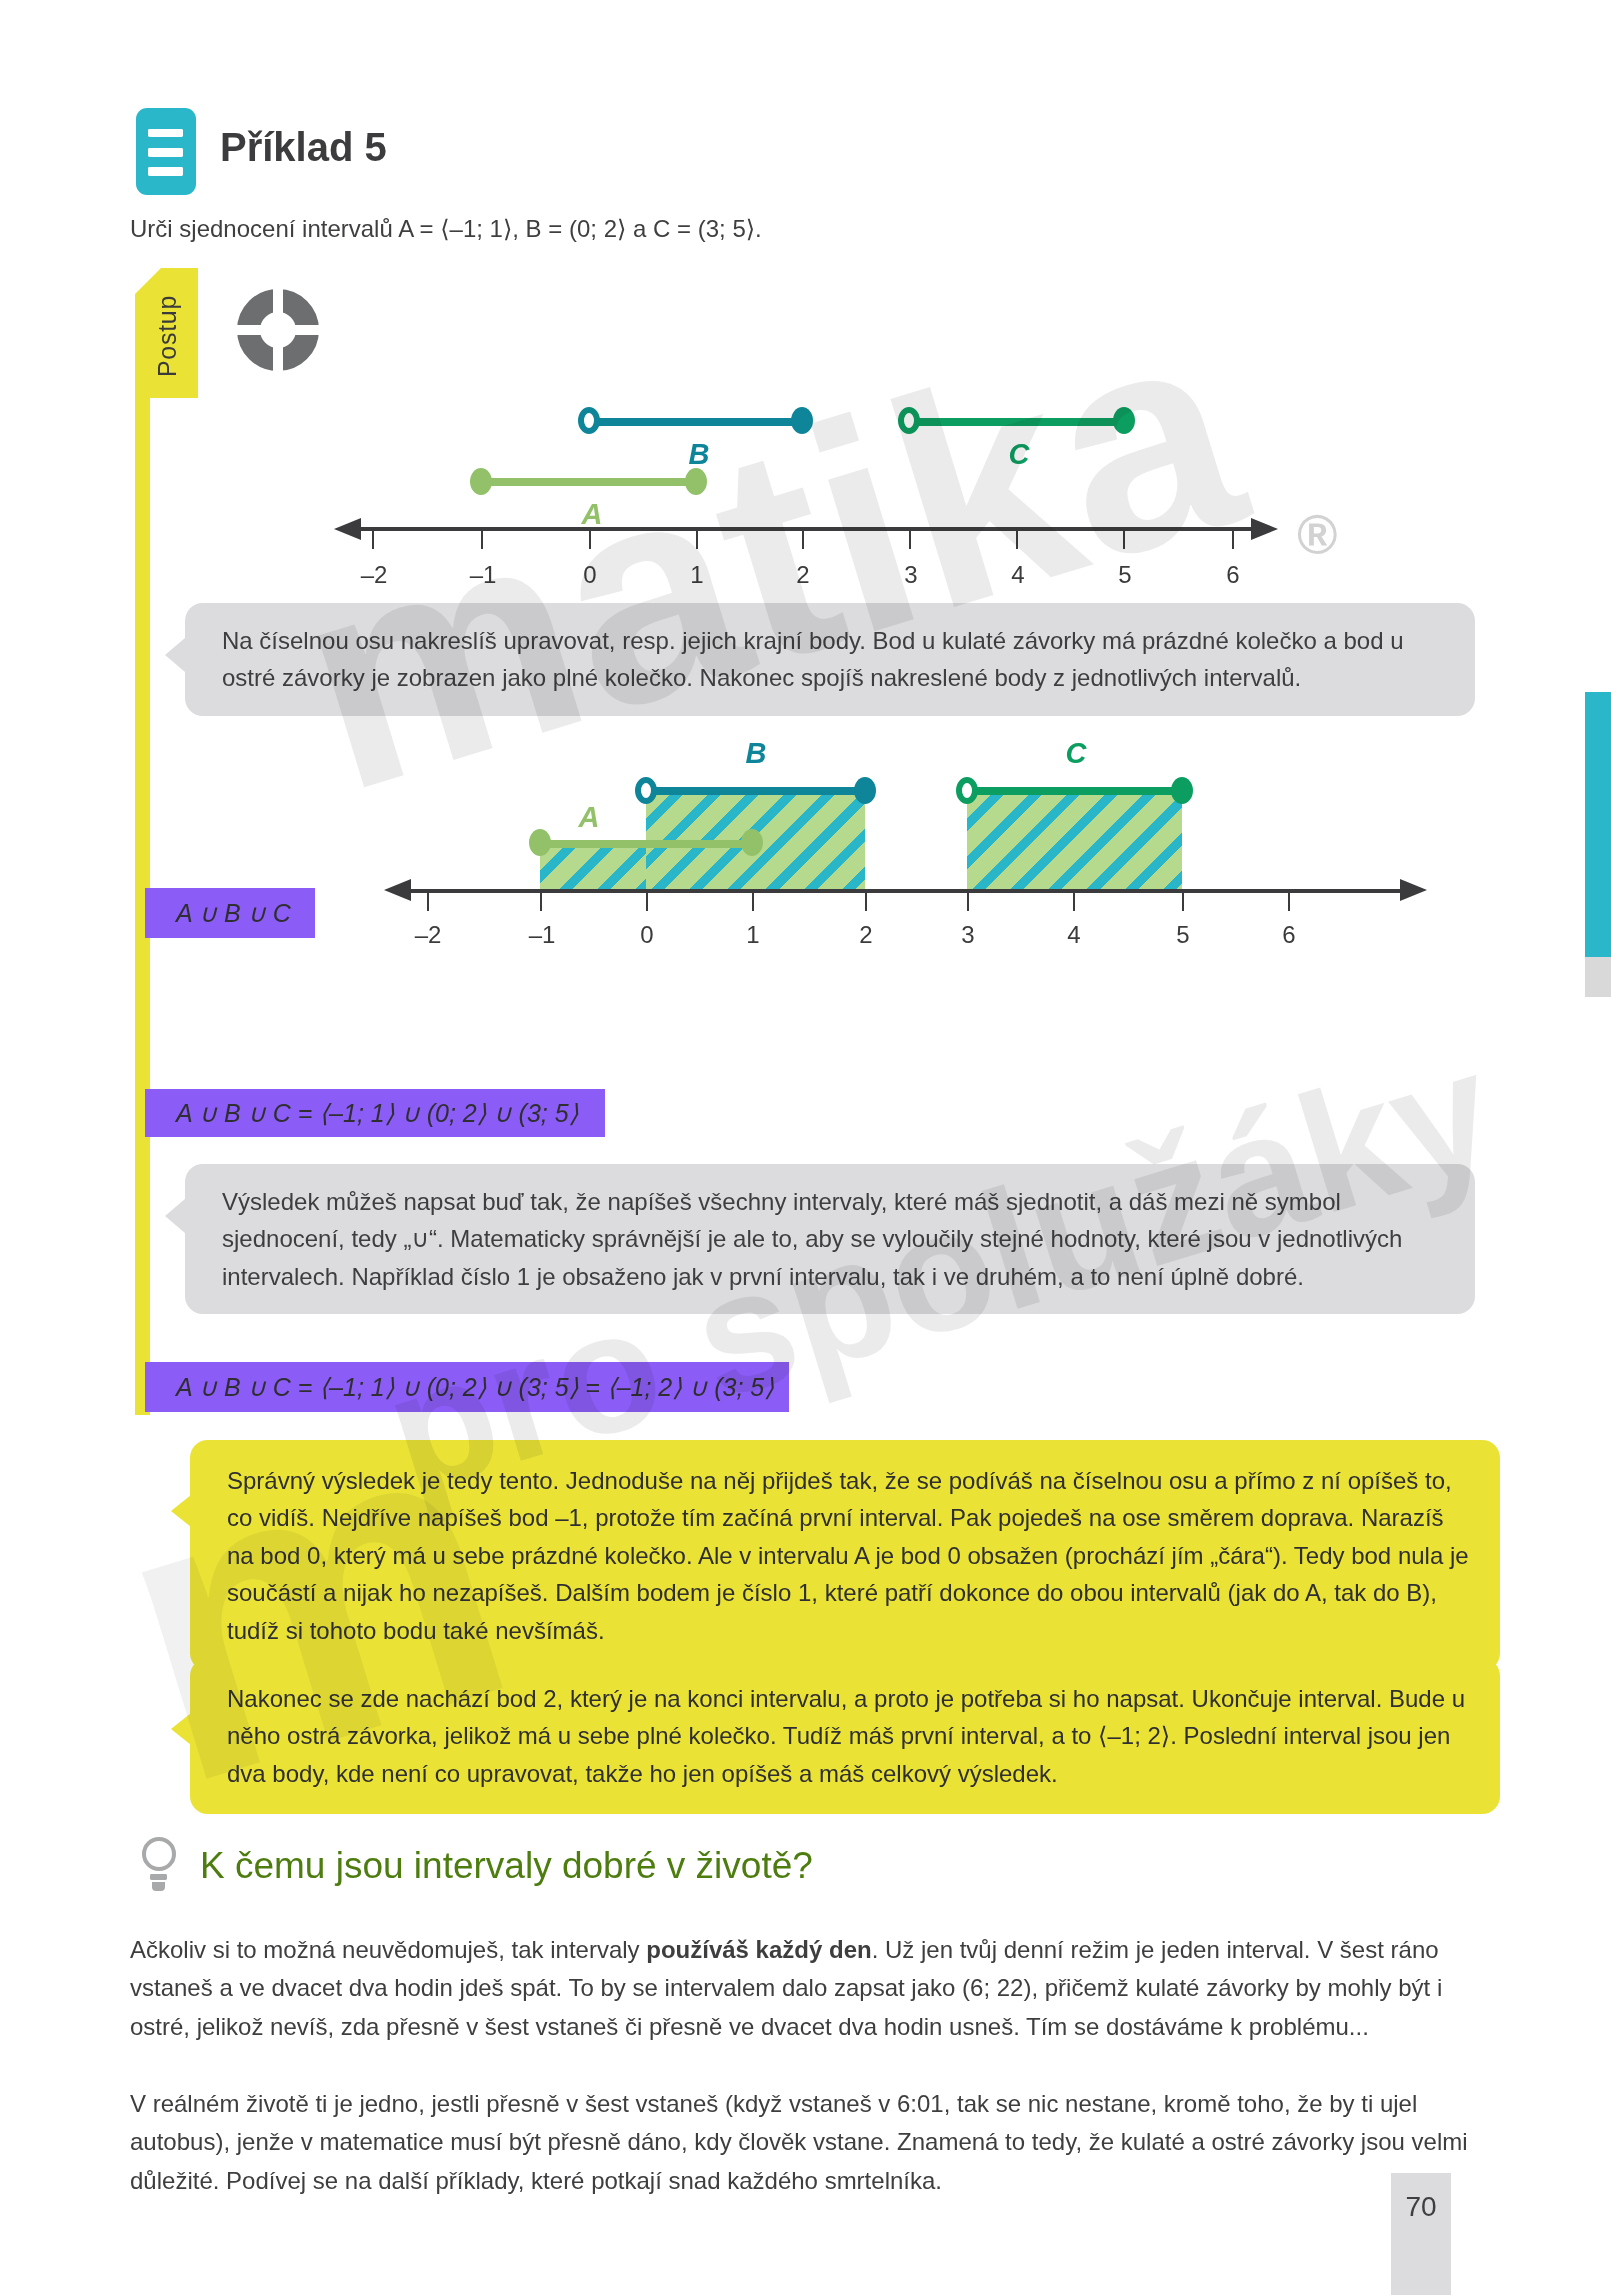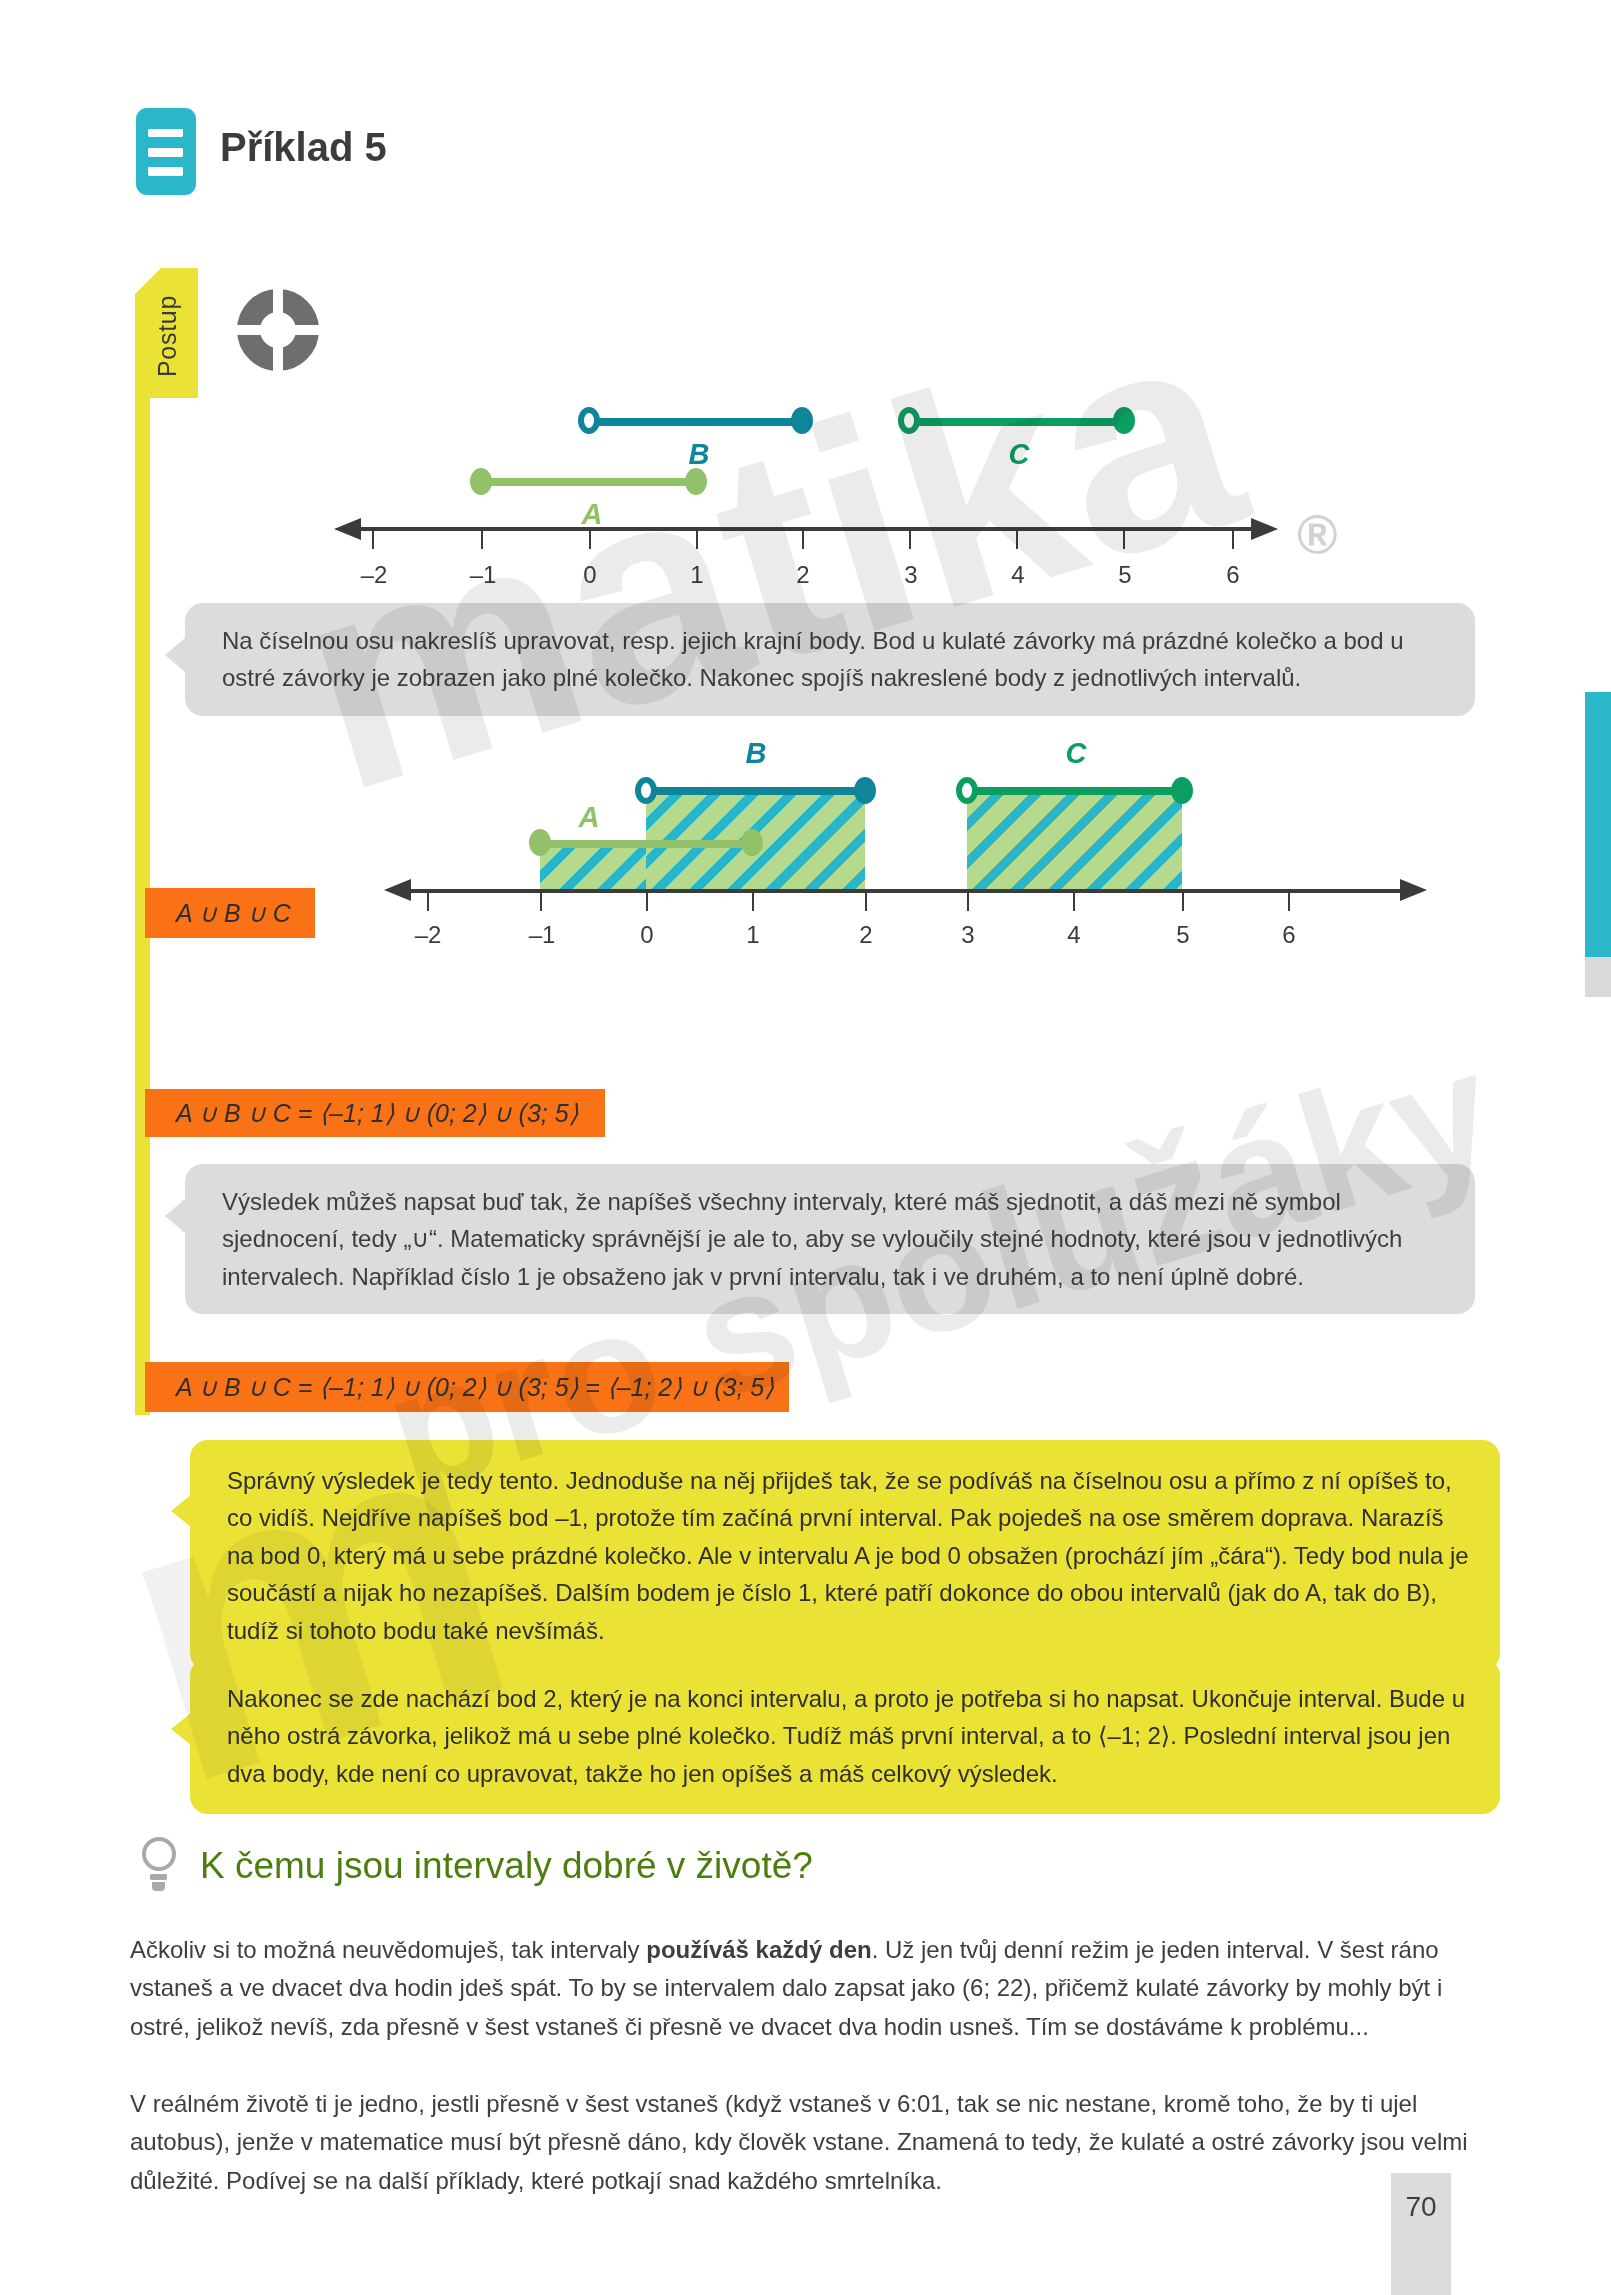--- a/index.html
+++ b/index.html
@@ -19,21 +19,21 @@
   .ex-icon i:nth-child(3){top:59px;}
   .page-title{position:absolute;left:220px;top:125px;font-size:40px;font-weight:600;color:#3c3c3e;}
   .intro{position:absolute;left:130px;top:215px;font-size:24px;color:#3f3f41;}
 
   
   .vbar{position:absolute;left:135px;top:392px;width:15px;height:1023px;background:#eae335;}
   .postup-tab{position:absolute;left:135px;top:268px;width:63px;height:130px;background:#eae335;
     clip-path:polygon(26px 0,100% 0,100% 100%,0 100%,0 26px);}
   .postup-tab span{position:absolute;left:50%;top:52%;transform:translate(-50%,-50%) rotate(-90deg);
     font-size:25px;color:#3a3a3c;letter-spacing:0.7px;}
-  .y-label{position:absolute;background:#f97316;display:flex;align-items:center;
+  .y-label{position:absolute;background:#8b5cf6;display:flex;align-items:center;
     box-sizing:border-box;padding-left:31px;font-size:25px;font-style:italic;color:#2f2f31;}
 
   
   .lifering{position:absolute;left:237px;top:289px;width:82px;height:82px;}
   .lifering .ring{position:absolute;inset:0;border:23px solid #6d6e70;border-radius:50%;box-sizing:border-box;}
   .lifering .cut-v{position:absolute;left:36px;top:0;width:9.5px;height:82px;background:#ffffff;}
   .lifering .cut-h{position:absolute;top:36px;left:0;height:9.5px;width:82px;background:#ffffff;}
   .lifering .hole{position:absolute;left:27px;top:27px;width:27px;height:27px;border-radius:50%;background:#ffffff;}
   .bubble{position:absolute;left:372px;top:281px;width:1111px;box-sizing:border-box;
     background:#29b7c9;border-radius:16.4px;color:#ffffff;font-weight:700;
@@ -100,20 +100,21 @@
   <div class="wm" id="wm-reg">®</div>
   <div class="wm" id="wm-tagline">pro spolužáky</div>
   <div class="wm" id="wm-m">m</div>
 
   <div class="ex-icon">
       <i></i>
       <i></i>
       <i></i>
     </div>
   <div class="page-title">Příklad 5</div>
+  <div class="intro">Urči sjednocení intervalů A = ⟨–1; 1⟩, B = (0; 2⟩ a C = (3; 5⟩.</div>
 
   <div class="postup-tab">
     <span>Postup</span>
   </div>
   <div class="vbar"></div>
 
   <div class="lifering">
     <div class="ring"></div>
       <div class="cut-v"></div>
       <div class="cut-h"></div>

